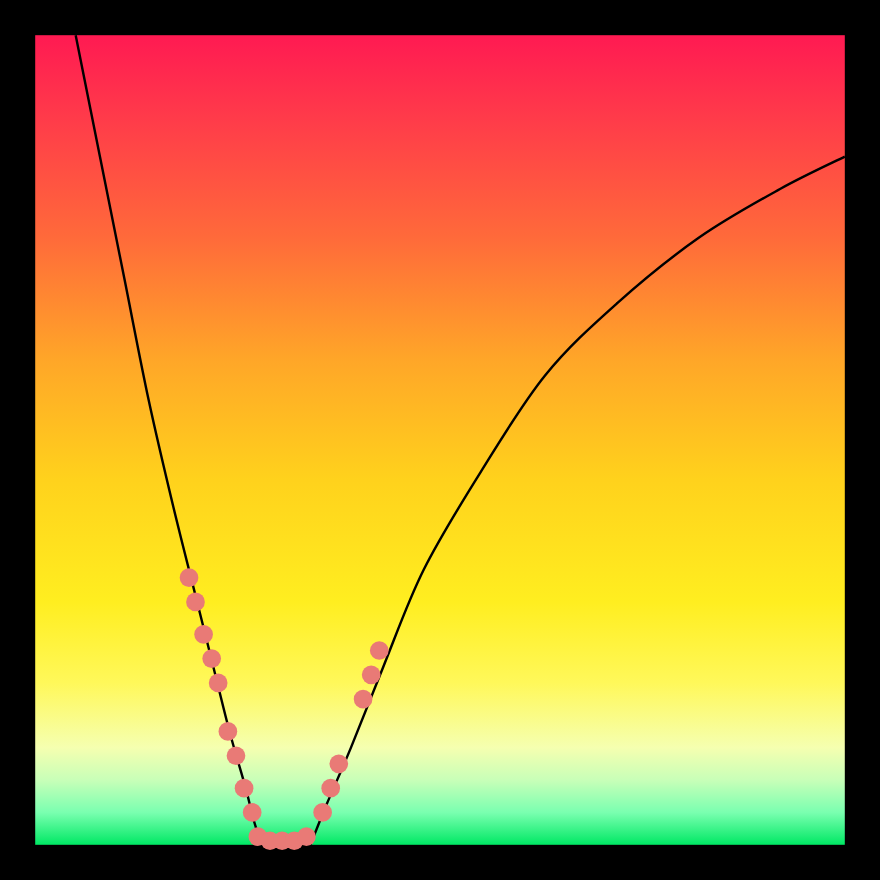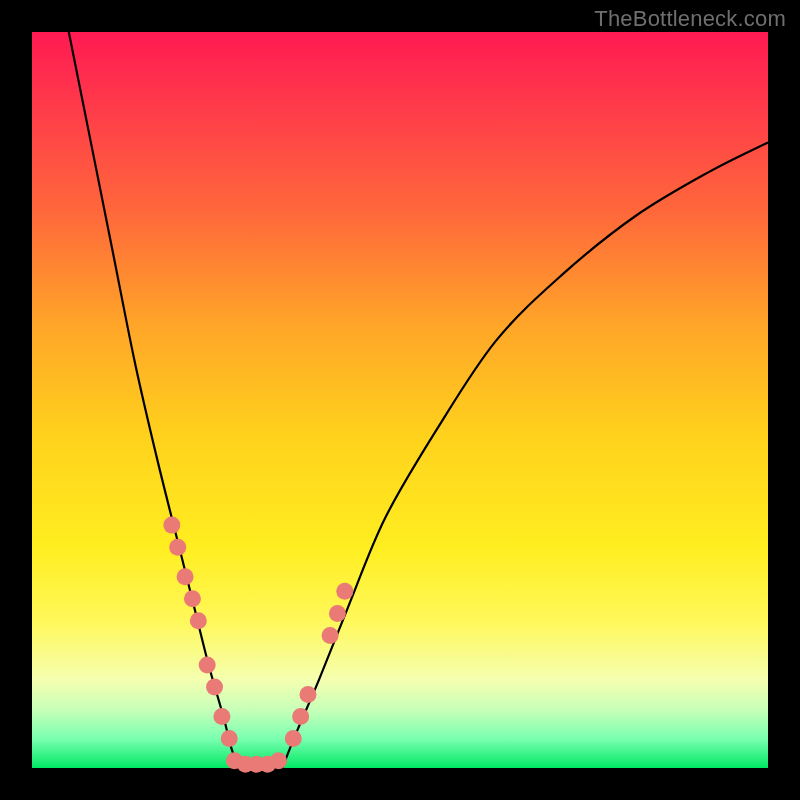--- a/index.html
+++ b/index.html
@@ -62,21 +62,20 @@
   }
   .dots circle {
     fill: #e97a76;
     stroke: none;
   }
 </style>
 </head>
 <body>
 
 <div class="frame">
-  <div class="watermark">TheBottleneck.com</div>
 
   <div class="plot-area">
     <svg class="curve" viewBox="0 0 736 736">
       <g>
         <path id="path-left" d="M 36.800000000000004 0 C 40.480000000000004 18.399999999999995, 51.52 73.59999999999997, 58.88 110.39999999999998 C 66.24 147.2, 73.6 184.00000000000006, 80.96 220.80000000000007 C 88.32 257.6000000000001, 95.68 296.85333333333335, 103.04 331.2 C 110.4 365.5466666666666, 117.76 396.2133333333333, 125.12 426.88 C 132.48000000000002 457.5466666666667, 141.0666666666667 490.6666666666667, 147.20000000000002 515.2 C 153.33333333333334 539.7333333333333, 157.01333333333332 554.4533333333334, 161.92 574.08 C 166.82666666666665 593.7066666666667, 171.73333333333332 614.5600000000001, 176.64 632.96 C 181.54666666666665 651.36, 187.68 670.9866666666667, 191.36 684.48 C 195.04000000000002 697.9733333333334, 196.2666666666667 705.3333333333333, 198.72000000000003 713.92 C 201.17333333333335 722.5066666666667, 204.85333333333335 732.3199999999999, 206.08 736"></path>
         <path id="path-floor" d="M 206.08 736 C 208.53333333333333 736, 215.89333333333332 736, 220.79999999999998 736 C 225.70666666666665 736, 230.61333333333334 736, 235.52 736 C 240.42666666666668 736, 247.7866666666667 736, 250.24 736"></path>
         <path id="path-right" d="M 250.24 736 C 252.69333333333333 729.8666666666667, 258.82666666666665 713.9200000000001, 264.96 699.2 C 271.0933333333333 684.48, 278.4533333333334 668.5333333333334, 287.04 647.6800000000001 C 295.62666666666667 626.8266666666667, 305.44000000000005 601.0666666666667, 316.48 574.08 C 327.52 547.0933333333334, 338.55999999999995 515.2, 353.28 485.76 C 368 456.32, 386.4 426.88, 404.8 397.44 C 423.20000000000005 368, 442.8266666666667 334.88, 463.68 309.12 C 484.5333333333333 283.36, 506.6133333333333 263.73333333333335, 529.92 242.88 C 553.2266666666666 222.02666666666667, 578.9866666666667 201.17333333333335, 603.52 184 C 628.0533333333333 166.82666666666665, 655.04 152.1066666666666, 677.12 139.83999999999992 C 699.2 127.57333333333325, 726.1866666666667 115.30666666666663, 736 110.39999999999998"></path>
       </g>
       <g class="dots" id="dots">
           <circle cx="139.84" cy="493.12" r="8.5"></circle>

